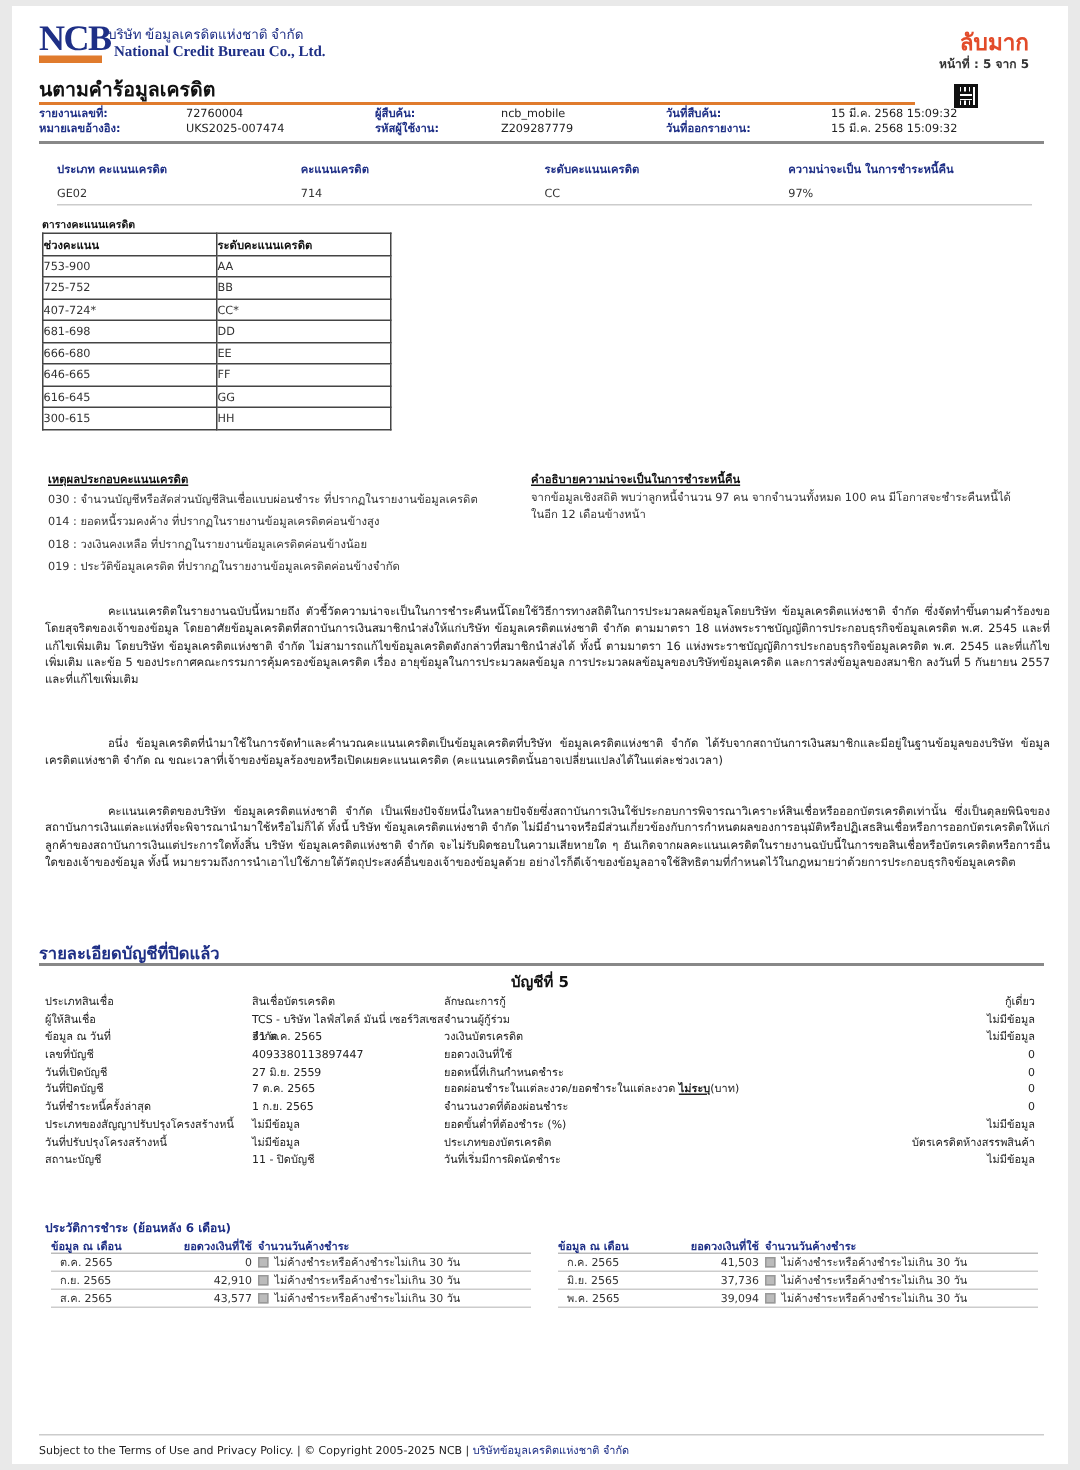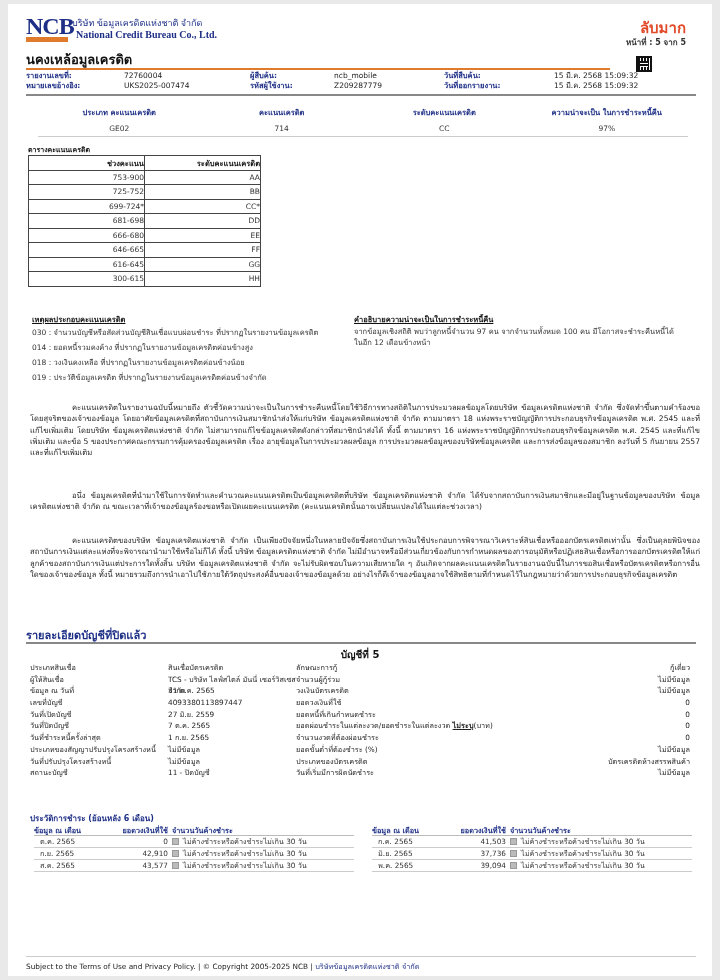--- a/index.html
+++ b/index.html
@@ -21,29 +21,29 @@
       repeating-linear-gradient(90deg, #111 0 2px, #fff 2px 3px),
       #111; border: 2px solid #111; }
   .qr::after { content: ""; position: absolute; left: 2px; top: 3px; width: 8px; height: 6px; background: repeating-linear-gradient(0deg,#fff 0 1px,#111 1px 3px); }
 
   .meta { left: 18px; top: 67px; width: 670px; font-size: 7.5px; }
   .meta-row { display: flex; height: 10px; line-height: 10px; align-items: center; }
   .meta .lbl { font-weight: bold; color: #1e2f86; }
   .meta .c1 { width: 98px; } .meta .c2 { width: 110px; } .meta .c3 { width: 100px; padding-left: 16px; } .meta .c4 { width: 110px; } .meta .c5 { width: 110px; } .meta .c6 { width: 140px; }
   .meta-rule { left: 18px; top: 90px; width: 670px; height: 2px; background: #888; }
 
-  .score-sum { left: 30px; top: 102px; width: 650px; display: grid; grid-template-columns: 1fr 1fr 1fr 1fr; text-align: center; font-size: 7.5px; }
+  .score-sum { left: 30px; top: 102px; width: 650px; display: grid; grid-template-columns: 1fr 1fr 1fr 1fr; font-size: 7.5px; }
   .score-sum .h { color: #1e2f86; font-weight: bold; }
   .score-sum .v { margin-top: 6px; color: #333; }
   .score-rule { left: 30px; top: 132px; width: 650px; height: 1px; background: #ccc; }
 
   
   .grade-cap { left: 20px; top: 140px; font-size: 7px; font-weight: bold; color: #111; }
   table.grade { position: absolute; left: 20px; top: 151px; border-collapse: collapse; font-size: 7.5px; }
-  table.grade td, table.grade th { border: 1px solid #444; width: 116px; height: 14.5px; text-align: right; font-weight: normal; color: #333; }
+  table.grade td, table.grade th { border: 1px solid #444; width: 116px; height: 14.5px; text-align: left; font-weight: normal; color: #333; }
   table.grade th { font-weight: bold; color: #111; }
 
   
   .fac-title { left: 24px; top: 309px; font-size: 7.5px; font-weight: bold; text-decoration: underline; color: #111; }
   .fac-list { left: 24px; top: 321px; font-size: 7.5px; color: #333; }
   .fac-list div { height: 15px; line-height: 15px; }
   .prob-title { left: 346px; top: 309px; font-size: 7.5px; font-weight: bold; text-decoration: underline; color: #111; }
   .prob-text { left: 346px; top: 322px; width: 320px; font-size: 7.5px; color: #333; line-height: 11px; }
 
   
@@ -78,21 +78,21 @@
 <body>
 
 <div class="page">
 
   <div class="abs logo-ncb">NCB</div>
   <div class="abs logo-bar"></div>
   <div class="abs logo-th">บริษัท ข้อมูลเครดิตแห่งชาติ จำกัด</div>
   <div class="abs logo-en">National Credit Bureau Co., Ltd.</div>
   <div class="abs confidential">ลับมาก</div>
   <div class="abs page-no">หน้าที่ : 5 จาก 5</div>
-  <div class="abs report-title">นคงเหล้อมูลเครดิต</div>
+  <div class="abs report-title">นตามคำร้อมูลเครดิต</div>
   <div class="abs title-rule"></div>
   <div class="abs qr"></div>
 
   <div class="abs meta">
     <div class="meta-row">
       <span class="c1 lbl">รายงานเลขที่:</span>
       <span class="c2">72760004</span>
       <span class="c3 lbl">ผู้สืบค้น:</span>
       <span class="c4">ncb_mobile</span>
       <span class="c5 lbl">วันที่สืบค้น:</span>
@@ -132,21 +132,21 @@
     <tbody id="grade-body">
         <tr>
           <td>753-900</td>
           <td>AA</td>
         </tr>
         <tr>
           <td>725-752</td>
           <td>BB</td>
         </tr>
         <tr>
-          <td>699-724*</td>
+          <td>407-724*</td>
           <td>CC*</td>
         </tr>
         <tr>
           <td>681-698</td>
           <td>DD</td>
         </tr>
         <tr>
           <td>666-680</td>
           <td>EE</td>
         </tr>

